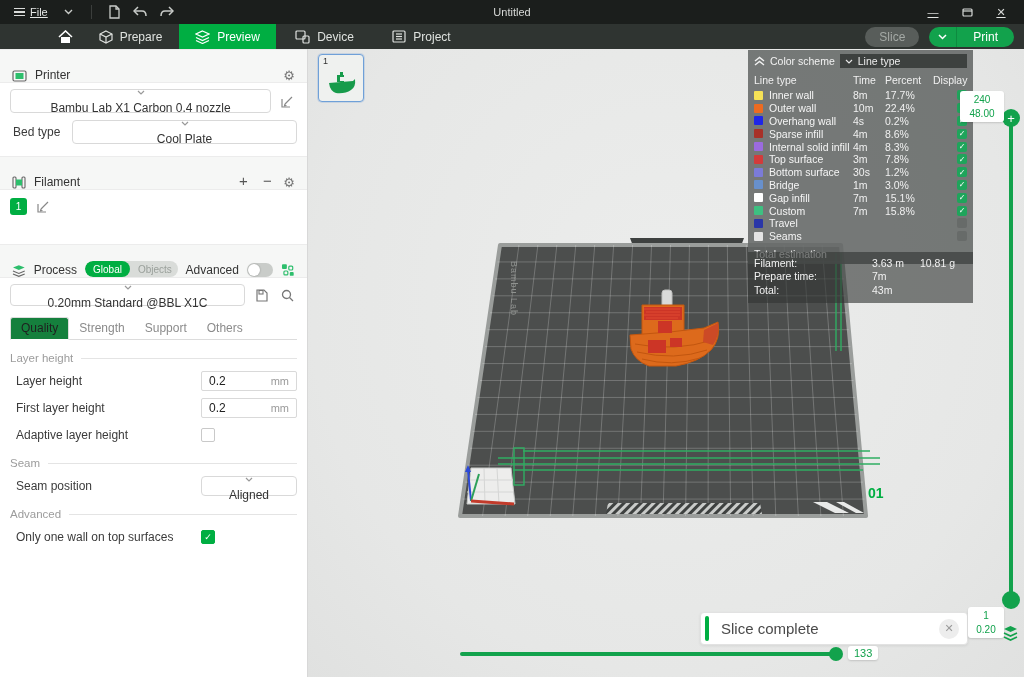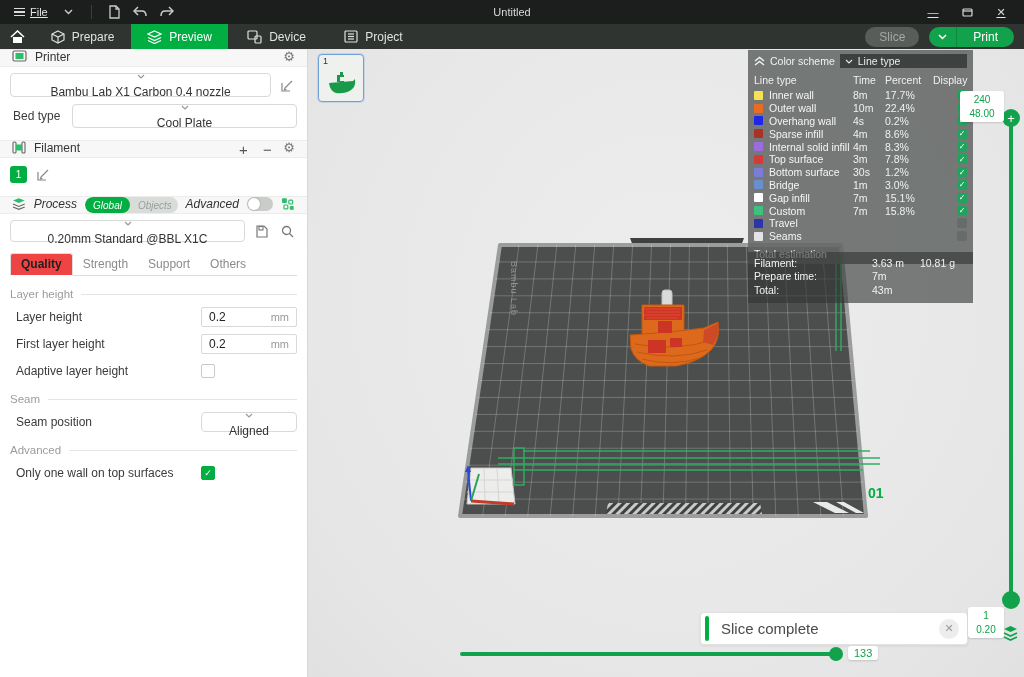--- a/index.html
+++ b/index.html
@@ -14,58 +14,58 @@
   .hamb{display:inline-block;width:11px;}
   .hamb span{display:block;height:1.5px;background:#DADCDA;margin:2px 0;}
   .tb-sep{width:1px;height:14px;background:#3B3E3C;margin:0 8px;}
   .tb-ico{width:22px;height:18px;display:flex;align-items:center;justify-content:center;color:#C9CCC9;font-size:13px;}
   .tb-title{position:absolute;left:0;right:0;text-align:center;color:#D8DAD8;font-size:11px;pointer-events:none;}
   .tb-win{margin-left:auto;display:flex;align-items:center;gap:8px;padding-right:10px;z-index:2;}
   .winbtn{width:26px;height:18px;display:flex;align-items:center;justify-content:center;color:#D8DAD8;font-size:11px;}
 
   
   .tabbar{position:absolute;left:0;top:24px;width:1024px;height:25px;background:#2F3431;
-    display:flex;align-items:stretch;color:#DFE2DF;font-size:12px;}
+    display:flex;align-items:stretch;color:#DFE2DF;font-size:12px;padding-left:48px;}
   .home{width:34px;display:flex;align-items:center;justify-content:center;}
   .tab{width:97px;display:flex;align-items:center;justify-content:center;gap:7px;cursor:pointer;}
   .tab.active{background:#00AE42;color:#FFFFFF;}
   .tab svg{flex:none;}
   .tabbar-right{margin-left:auto;display:flex;align-items:center;gap:10px;padding-right:10px;}
   .slice-btn{background:#585D5A;color:#A4A9A5;font-size:12px;border-radius:10px;padding:3px 14px;}
   .print-split{display:flex;align-items:stretch;border-radius:10px;overflow:hidden;height:20px;}
   .print-arrow{background:#12A24C;width:28px;display:flex;align-items:center;justify-content:center;border-right:1px solid #0E8A40;}
   .print-main{background:#12A24C;color:#fff;font-size:12px;display:flex;align-items:center;padding:0 16px;}
 
   
   .sidebar{position:absolute;left:0;top:49px;width:308px;height:628px;background:#FFFFFF;
     border-right:1px solid #D8D8D8;font-size:12px;color:#3A3A3A;}
-  .sec-head{height:18px;background:#F6F7F6;border-top:1px solid #ECECEC;border-bottom:1px solid #ECECEC;
-    display:flex;align-items:flex-start;gap:8px;padding:0 12px;}
+  .sec-head{height:34px;background:#F6F7F6;border-top:1px solid #ECECEC;border-bottom:1px solid #ECECEC;
+    display:flex;align-items:flex-end;gap:8px;padding:0 12px;}
   .sec-title{font-size:12px;color:#333;}
   .sec-spacer{flex:1;}
   .gear{color:#777;font-size:13px;line-height:1;cursor:pointer;}
   .pm{color:#555;font-size:15px;width:16px;text-align:center;cursor:pointer;}
   .sel{border:1px solid #D9D9D9;border-radius:4px;background:#fff;height:24px;display:flex;
     align-items:center;gap:6px;padding:0 8px;font-size:12px;color:#333;cursor:pointer;flex-direction:column;}
   .chev{flex:none;}
   .row{display:flex;align-items:center;padding:0 10px;margin-top:6px;gap:6px;}
   .editbox{width:20px;height:20px;display:flex;align-items:center;justify-content:center;cursor:pointer;}
   .bedlabel{padding-left:3px;width:56px;}
   .fil-badge{width:17px;height:17px;background:#00AE42;color:#fff;border-radius:3px;font-size:10px;
     display:flex;align-items:center;justify-content:center;}
   .pill{display:flex;height:16px;border-radius:8px;background:#D9DCD9;overflow:hidden;font-size:10px;cursor:pointer;}
   .pill .on{background:#00AE42;color:#fff;border-radius:8px;padding:0 8px;display:flex;align-items:center;}
   .pill .off{color:#9AA09B;padding:0 8px;display:flex;align-items:center;}
   .adv-label{font-size:12px;color:#333;margin-left:auto;}
   .toggle{width:27px;height:14px;border-radius:7px;background:#C9CCC9;position:relative;cursor:pointer;}
   .toggle .knob{position:absolute;left:1px;top:1px;width:12px;height:12px;border-radius:50%;background:#fff;box-shadow:0 0 2px rgba(0,0,0,.3);}
   .ptabs{display:flex;align-items:flex-end;margin:10px 10px 0 10px;border-bottom:1px solid #DCDCDC;height:24px;}
   .ptab{padding:3px 10px 4px;color:#8B8B8B;font-size:12px;cursor:pointer;}
-  .ptab.active{color:#1F1F1F;font-weight:bold;border:1px solid #DCDCDC;border-bottom:1px solid #fff;
-    border-radius:3px 3px 0 0;background:#ef4444;margin-bottom:-1px;}
+  .ptab.active{color:#1F1F1F;font-weight:normal;border:1px solid #DCDCDC;border-bottom:1px solid #fff;
+    border-radius:3px 3px 0 0;background:#15803d;margin-bottom:-1px;}
   .group{display:flex;align-items:center;gap:8px;margin:12px 10px 2px 10px;color:#9C9C9C;font-size:11.5px;}
   .group .line{flex:1;height:1px;background:#E4E4E4;}
   .prow{display:flex;align-items:center;margin:7px 10px 0 16px;height:20px;}
   .plabel{flex:1;color:#3B3B3B;font-size:12px;}
   .valbox{width:96px;height:20px;border:1px solid #D9D9D9;border-radius:2px;display:flex;align-items:center;background:#fff;}
   .valbox input{width:52px;border:none;outline:none;font-size:12px;color:#222;padding-left:7px;
     font-family:"Liberation Sans",sans-serif;background:transparent;}
   .valbox .unit{margin-left:auto;color:#9A9A9A;font-size:11px;padding-right:7px;}
   .cbx{width:14px;height:14px;border:1px solid #C9C9C9;border-radius:2px;background:#fff;cursor:pointer;
     display:flex;align-items:center;justify-content:center;font-size:9px;color:transparent;}
@@ -276,21 +276,21 @@
   <div class="row">
     <div class="fil-badge">1</div>
     <div class="editbox">
       <svg width="13" height="13" viewBox="0 0 13 13">
           <path d="M1,4 v8 h8" fill="none" stroke="#888" stroke-width="1.2"></path>
           <path d="M4,9 L11,2 M4,9 l-0.5,2 2,-0.5" fill="none" stroke="#888" stroke-width="1.2"></path>
         </svg>
     </div>
   </div>
 
-  <div class="sec-head" style="margin-top:12px;font-style:italic;">
+  <div class="sec-head" style="margin-top:28px;">
     <svg width="14" height="13" viewBox="0 0 14 13">
         <path d="M7,1 L13,3.5 L7,6 L1,3.5 Z" fill="#2DBE6C"></path>
         <path d="M1,7 L7,9.5 L13,7" fill="none" stroke="#666" stroke-width="1.1"></path>
         <path d="M1,10 L7,12.5 L13,10" fill="none" stroke="#666" stroke-width="1.1"></path>
       </svg>
     <span class="sec-title">Process</span>
     <div class="pill">
       <span class="on">Global</span>
       <span class="off">Objects</span>
     </div>

